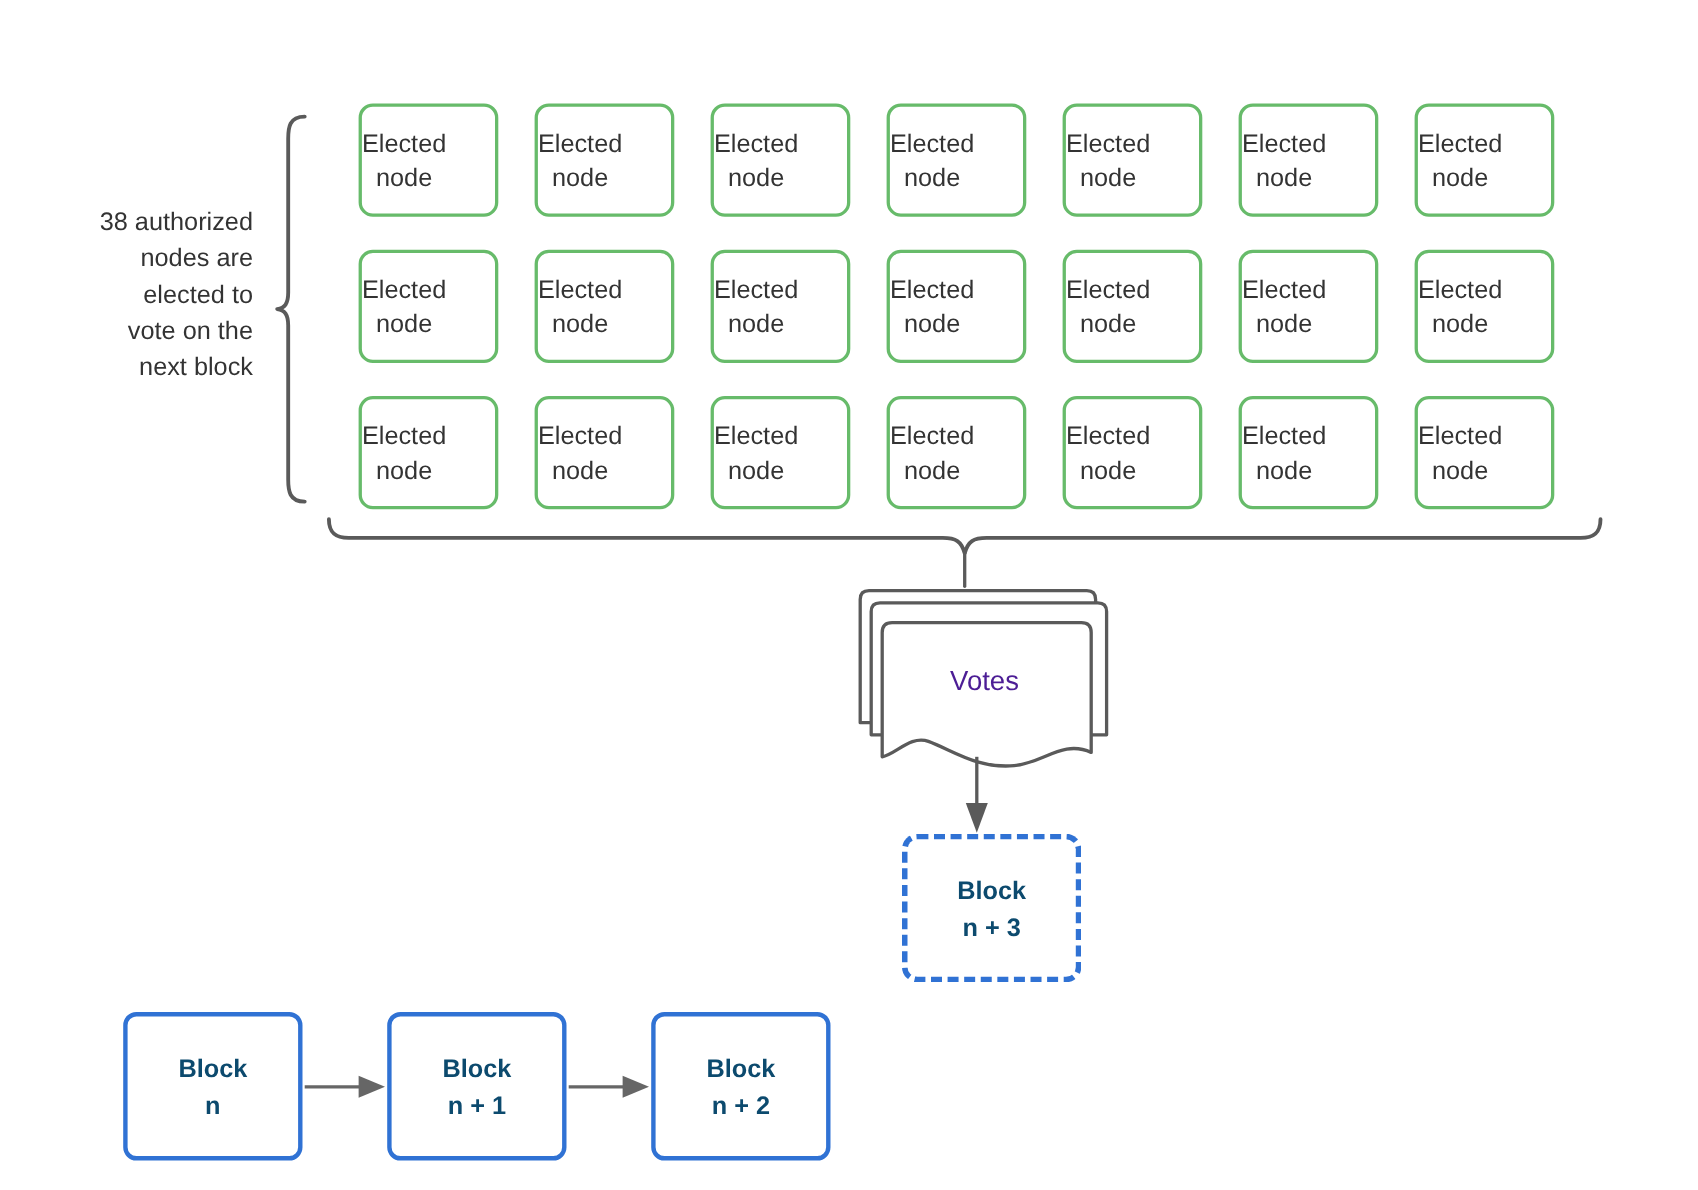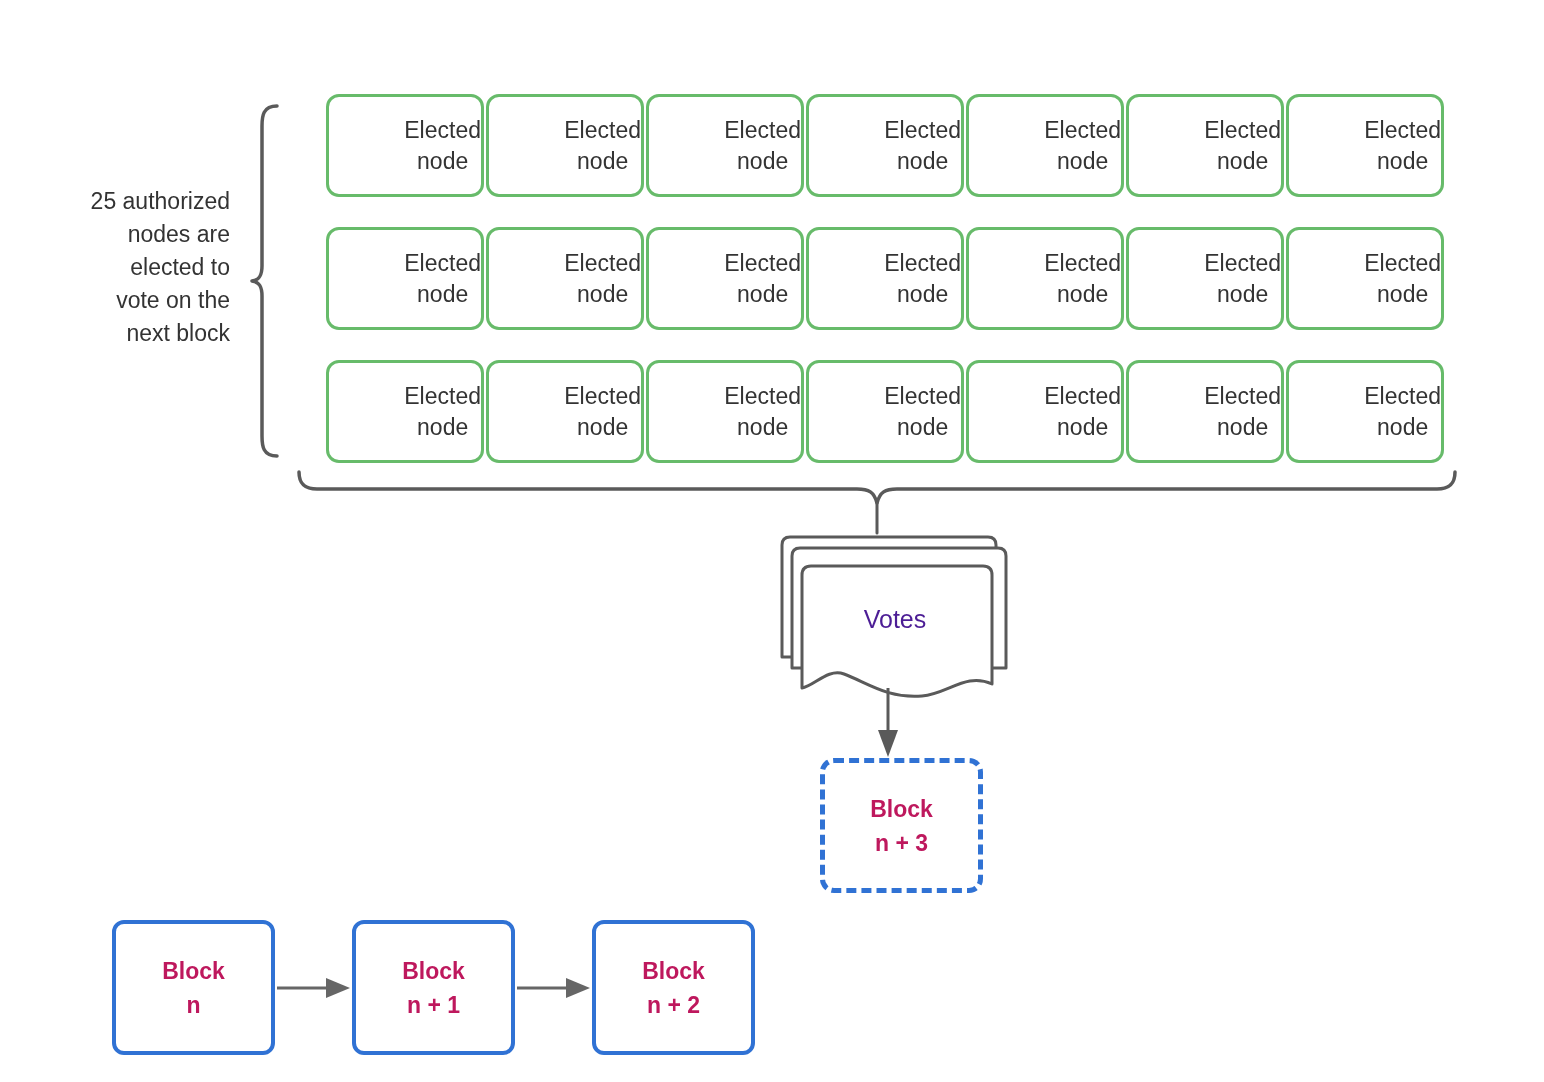--- a/index.html
+++ b/index.html
@@ -27,29 +27,29 @@
     width: 200px;
     text-align: right;
     font-size: 23px;
     line-height: 33px;
     color: #333333;
     white-space: pre-line;
   }
   
   .node-box {
     position: absolute;
-    width: 158px;
+    width: 127px;
     height: 103px;
     box-sizing: border-box;
     border: 3px solid #67bb6a;
     border-radius: 13px;
     background: #ffffff;
     display: flex;
     align-items: center;
-    justify-content: flex-end;
+    justify-content: flex-start;
   }
   .node-label {
     font-size: 23px;
     line-height: 31px;
     text-align: center;
     color: #333333;
     white-space: pre-line;
   }
   
   #votes-shape {
@@ -82,39 +82,39 @@
   .block-box.dashed {
     border-style: dashed;
     border-width: 5px;
     border-radius: 14px;
   }
   .block-label {
     font-size: 23px;
     line-height: 34px;
     font-weight: bold;
     text-align: center;
-    color: #be185d;
+    color: #0c4a6e;
     white-space: pre-line;
   }
   
   #overlay {
     position: absolute;
     left: 0;
     top: 0;
     width: 1544px;
     height: 1082px;
     pointer-events: none;
   }
 </style>
 </head>
 <body>
 
 <div id="canvas">
 
-  <div id="group-label">25 authorized
+  <div id="group-label">38 authorized
 nodes are
 elected to
 vote on the
 next block</div>
 
   <div id="node-grid">
       <div class="node-box" style="left: 326px; top: 94px;">
         <span class="node-label">Elected
 node</span>
       </div>

